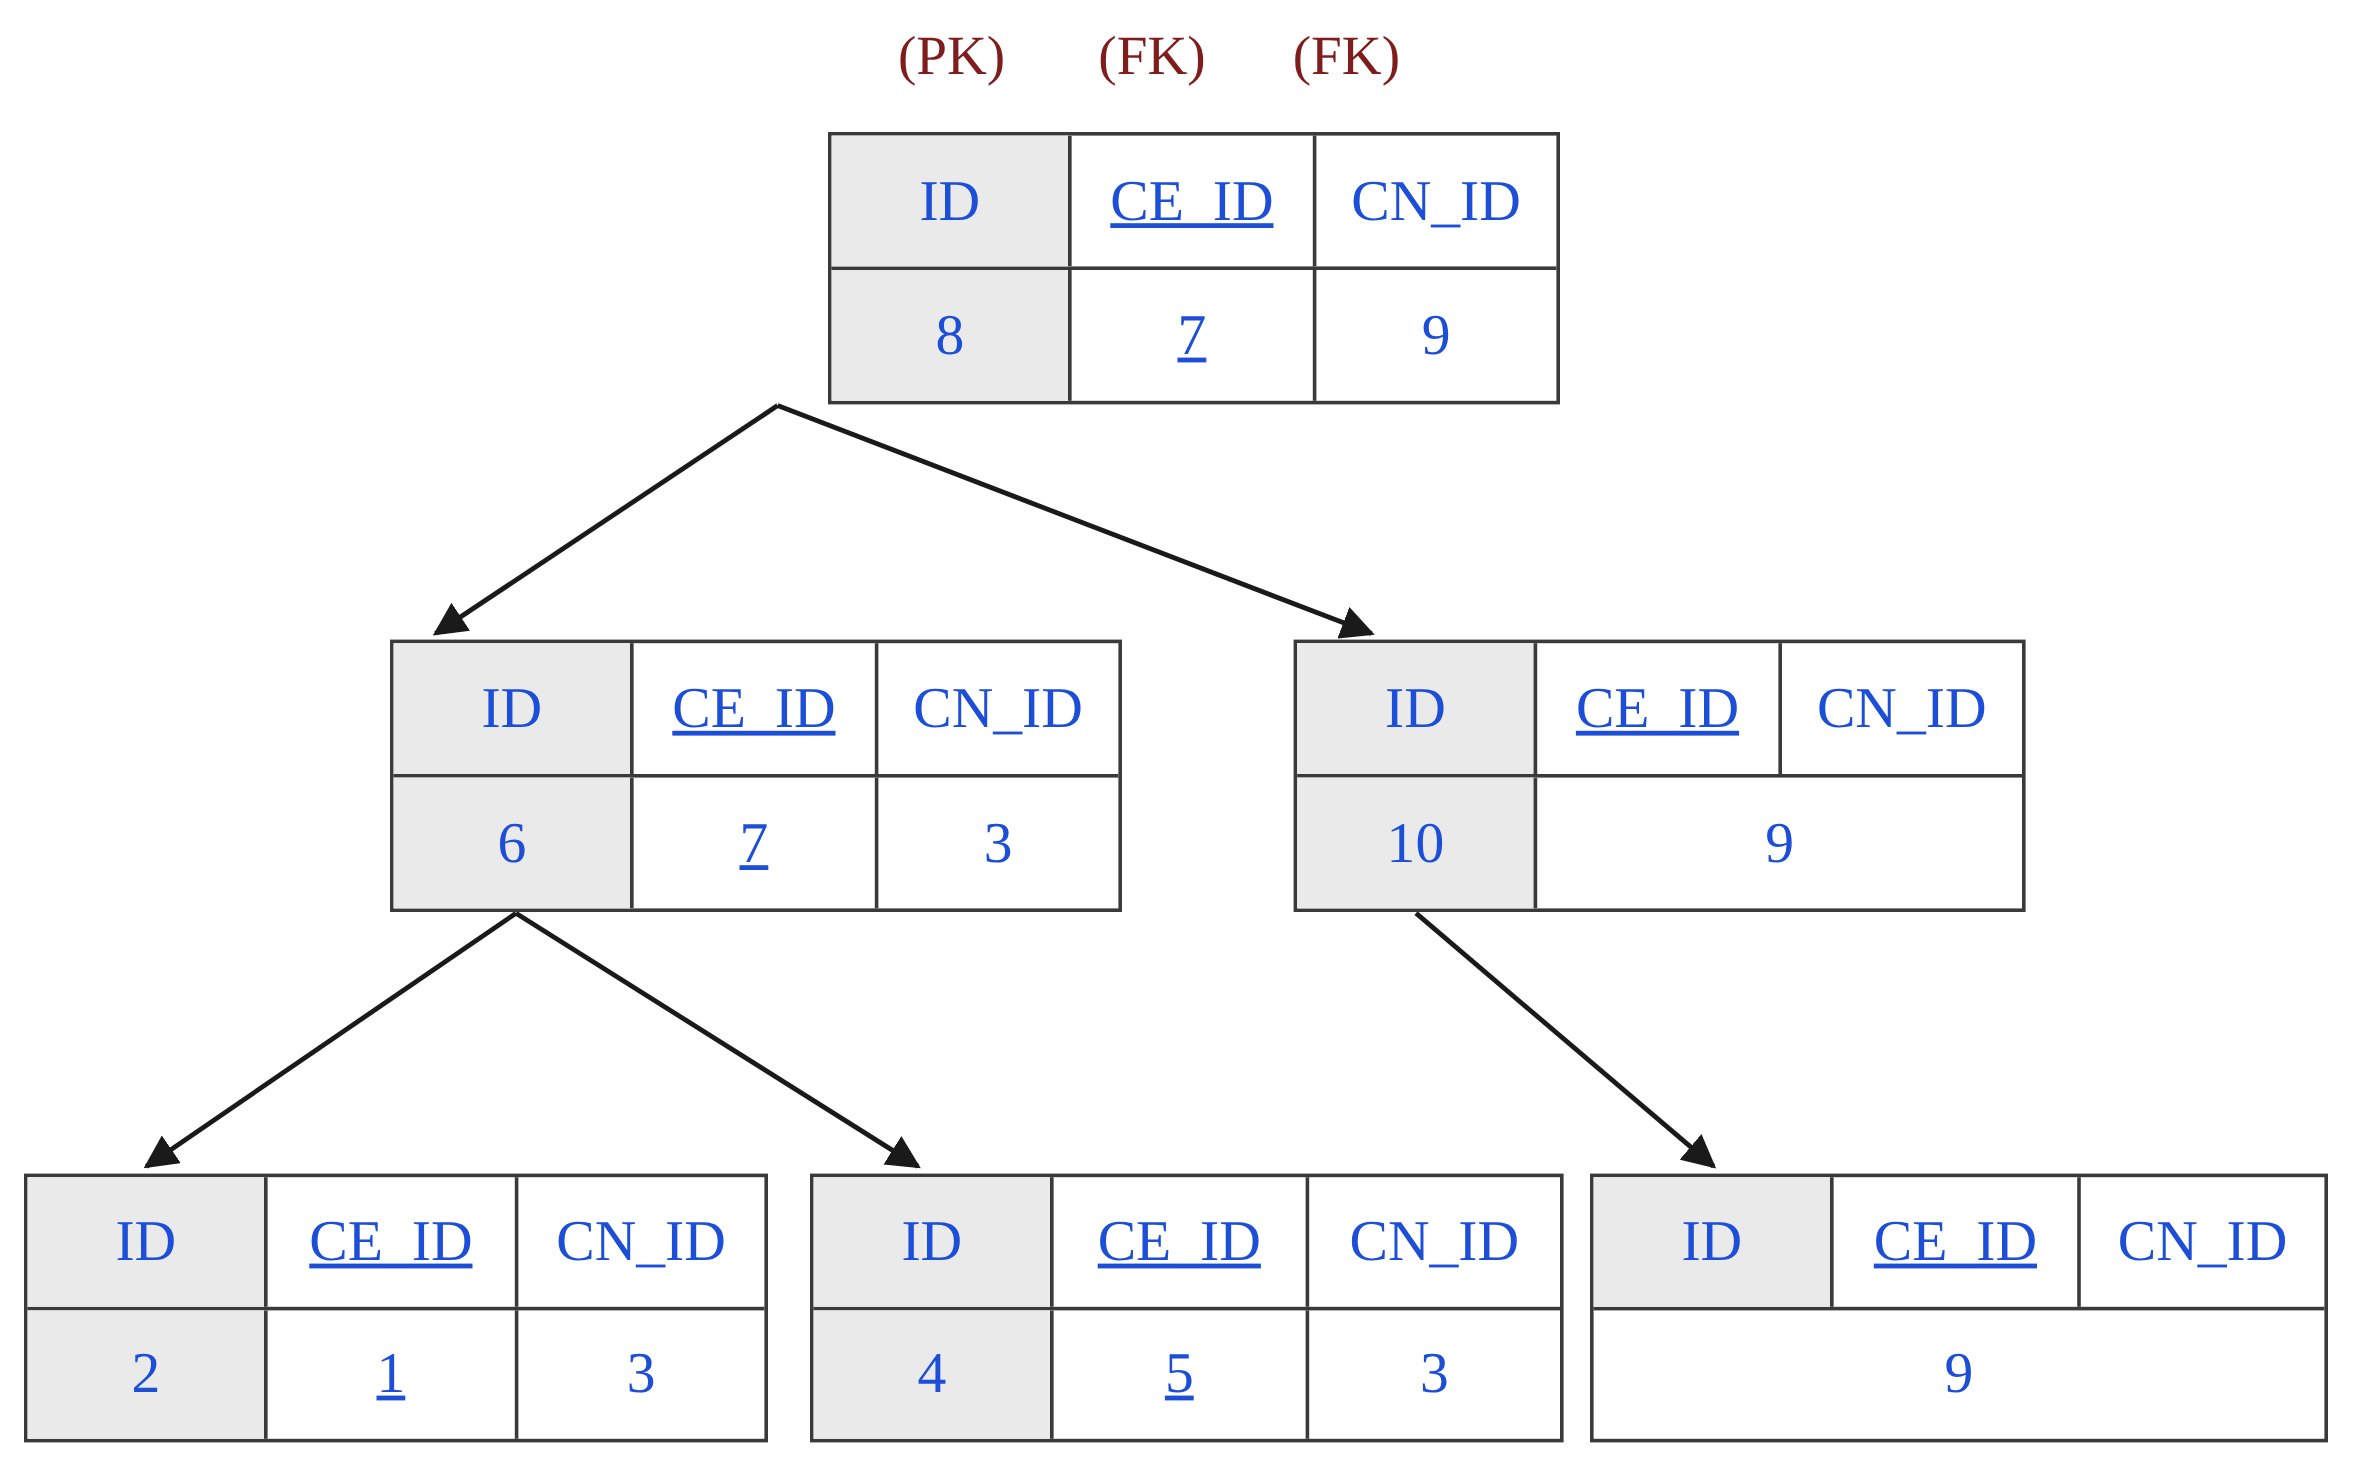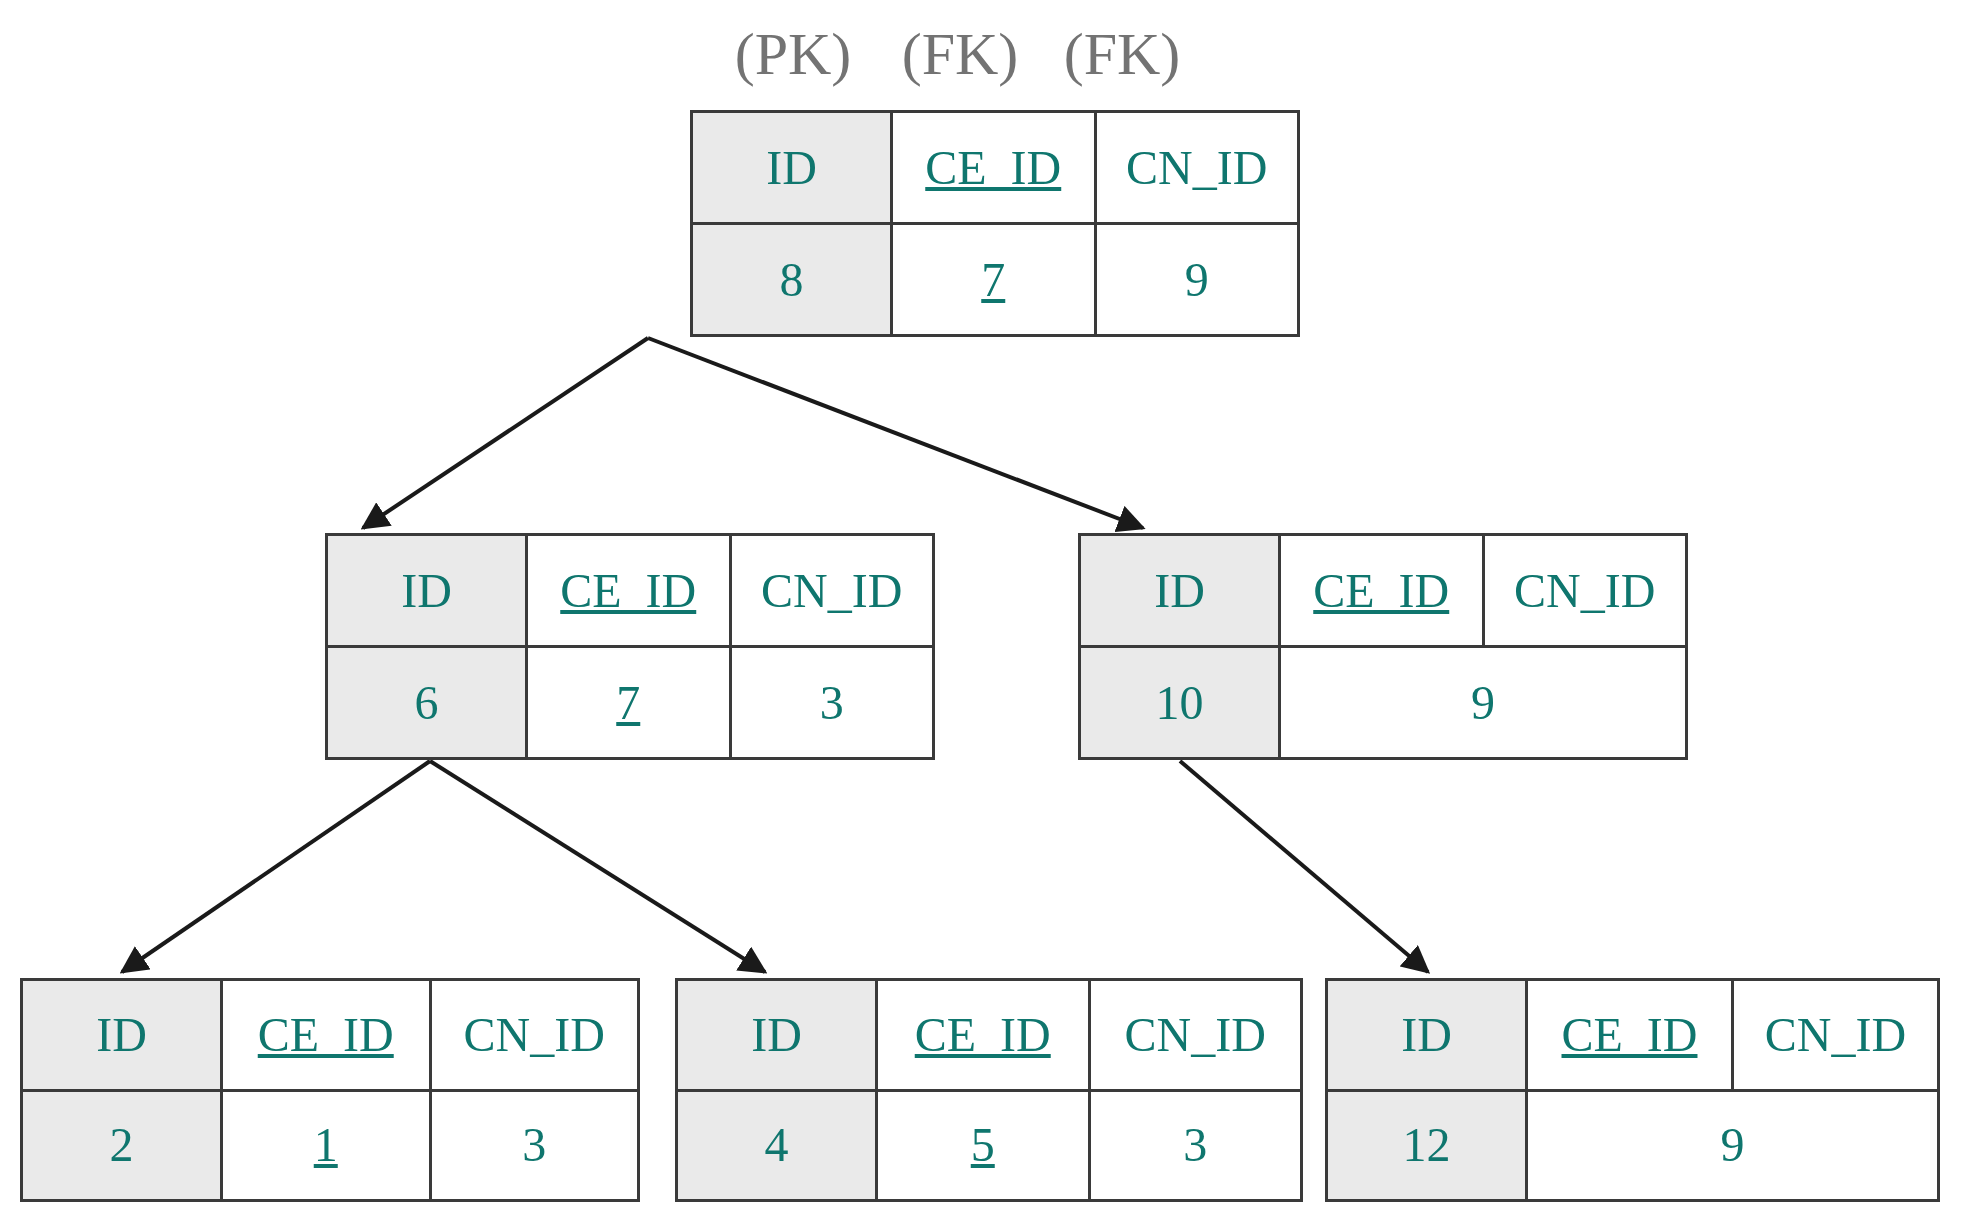--- a/index.html
+++ b/index.html
@@ -10,22 +10,22 @@
   #canvas {
     position: relative;
     width: 1961px;
     height: 1228px;
     background: #ffffff;
     font-family: "Liberation Serif", "DejaVu Serif", serif;
     overflow: hidden;
   }
   .key-label {
     position: absolute;
-    font-size: 60px;
-    color: #737373;
+    font-size: 46px;
+    color: #7f1d1d;
     text-align: center;
     white-space: nowrap;
     line-height: 1;
   }
   .rec-table {
     position: absolute;
     border: 3px solid #3a3a3a;
     box-sizing: border-box;
     background: #ffffff;
     display: flex;
@@ -38,21 +38,21 @@
   }
   .rec-row.header-row {
     border-bottom: 3px solid #3a3a3a;
   }
   .cell {
     display: flex;
     align-items: center;
     justify-content: center;
     box-sizing: border-box;
     font-size: 48px;
-    color: #0f766e;
+    color: #1d4ed8;
     line-height: 1;
     white-space: nowrap;
     border-right: 3px solid #3a3a3a;
   }
   .cell:last-child {
     border-right: none;
   }
   .cell.pk {
     background: #eaeaea;
   }
@@ -154,18 +154,17 @@
     </div>
   </div>
 
   <div class="rec-table" style="left:1325px; top:978px; width:615px; height:224px;">
     <div class="rec-row header-row">
       <div class="cell col-id pk">ID</div>
       <div class="cell col-ce">CE_ID</div>
       <div class="cell col-cn">CN_ID</div>
     </div>
     <div class="rec-row">
-      <div class="cell col-id pk">12</div>
       <div class="cell col-cn">9</div>
     </div>
   </div>
 
 </div>
 
 </body></html>

